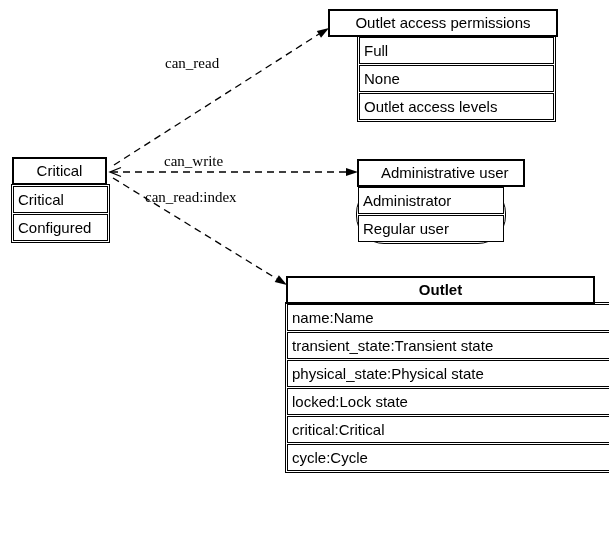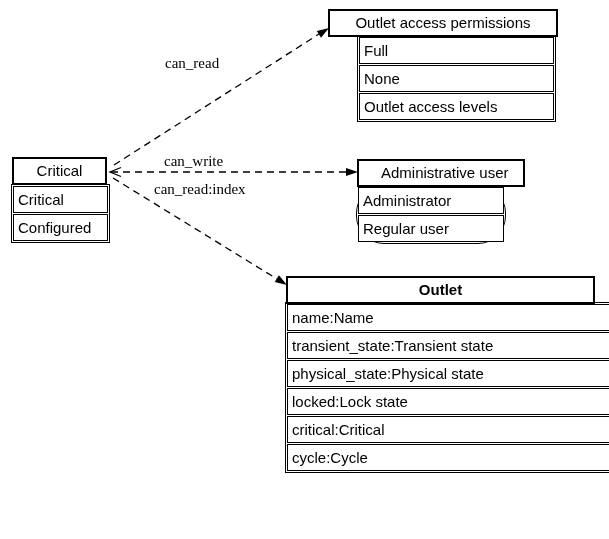--- a/index.html
+++ b/index.html
@@ -62,21 +62,21 @@
     position: absolute;
     font-family: Liberation Serif, serif;
     font-size: 15px;
     line-height: 18px;
     color: #000000;
     white-space: nowrap;
     z-index: 3;
   }
   #lbl-can-read       { left: 165px; top: 54px;  }
   #lbl-can-write      { left: 164px; top: 152px; }
-  #lbl-can-read-index { left: 145px; top: 180px; margin-left: 9px; }
+  #lbl-can-read-index { left: 145px; top: 188px; }
 
   
   #t-critical    { left: 13px;  top: 158px; width: 93px;  }
   #r-critical    { left: 11px;  top: 184px; width: 99px;  }
 
   #t-permissions { left: 329px; top: 10px;  width: 228px; }
   #r-permissions { left: 327px; top: 35px;  width: 199px; margin-left: 30px; }
 
   #t-admin-user  { left: 358px; top: 160px; width: 166px; }
   #r-admin-user  { left: 356px; top: 185px; width: 150px; border-radius: 28px; }

